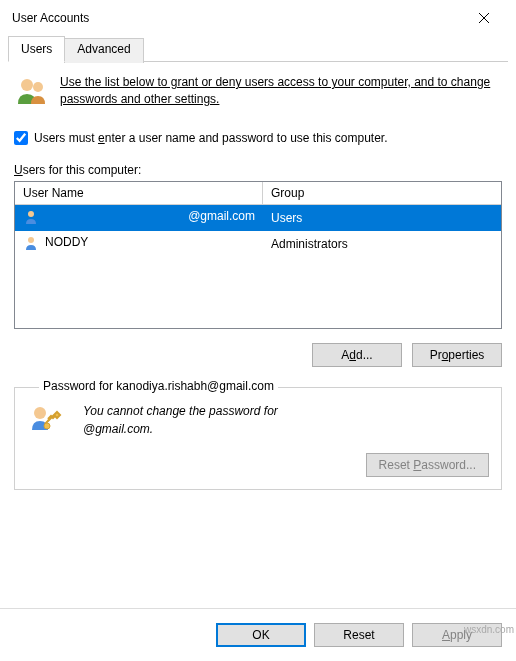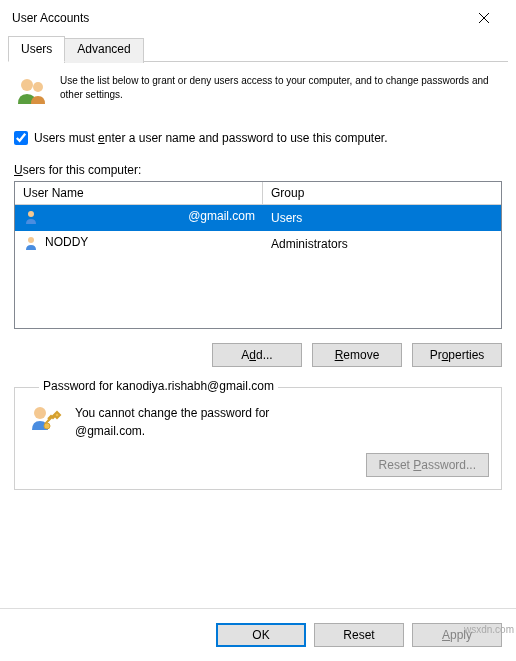--- a/index.html
+++ b/index.html
@@ -58,21 +58,21 @@
     }
     .tab-content {
       padding: 12px 14px;
     }
     .intro {
       display: flex;
       gap: 10px;
       align-items: flex-start;
       margin-bottom: 18px;
     }
-    .intro-text { font-size: 10px; line-height: 1.4; }
+    .intro-text { font-size: 12px; line-height: 1.4; text-decoration: underline; }
     .users-icon svg { width: 36px; height: 36px; }
     .checkbox-row {
       display: flex;
       align-items: center;
       gap: 6px;
       margin-bottom: 18px;
     }
     .checkbox-row input { width: 14px; height: 14px; }
     .section-label { margin-bottom: 4px; display: block; }
     .underline { text-decoration: underline; }
@@ -134,22 +134,23 @@
     .groupbox-title {
       position: absolute;
       top: -9px;
       left: 24px;
       background: #fff;
       padding: 0 4px;
       font-size: 12px;
     }
     .pw-content {
       display: flex;
-      gap: 12px;
-      align-items: center;
+      gap: 20px;
+      align-items: flex-start;
+      font-style: italic;
     }
     .key-icon svg { width: 36px; height: 36px; }
     .pw-text { font-size: 12px; line-height: 1.5; }
     .pw-btn-row {
       display: flex;
       justify-content: flex-end;
       margin-top: 12px;
     }
     .dialog-buttons {
       position: absolute;
@@ -237,21 +238,20 @@
             </svg>
         </span>
         <span>NODDY</span>
       </div>
       <div class="td">Administrators</div>
     </div>
   </div>
 
   <div class="button-row">
     <button class="btn"><span>A</span><span class="underline">d</span><span>d...</span></button>
-    <button class="btn"><span class="underline">R</span><span>emove</span></button>
     <button class="btn"><span>Pr</span><span class="underline">o</span><span>perties</span></button>
   </div>
 
   <fieldset class="groupbox">
     <div class="groupbox-title">Password for kanodiya.rishabh@gmail.com</div>
     <div class="pw-content">
       <div class="key-icon">
         <svg viewBox="0 0 36 36">
           <circle cx="13" cy="11" r="6" fill="#f4c891"></circle>
           <path d="M5 28 Q5 19 13 19 Q21 19 21 28 Z" fill="#4a8de0"></path>

